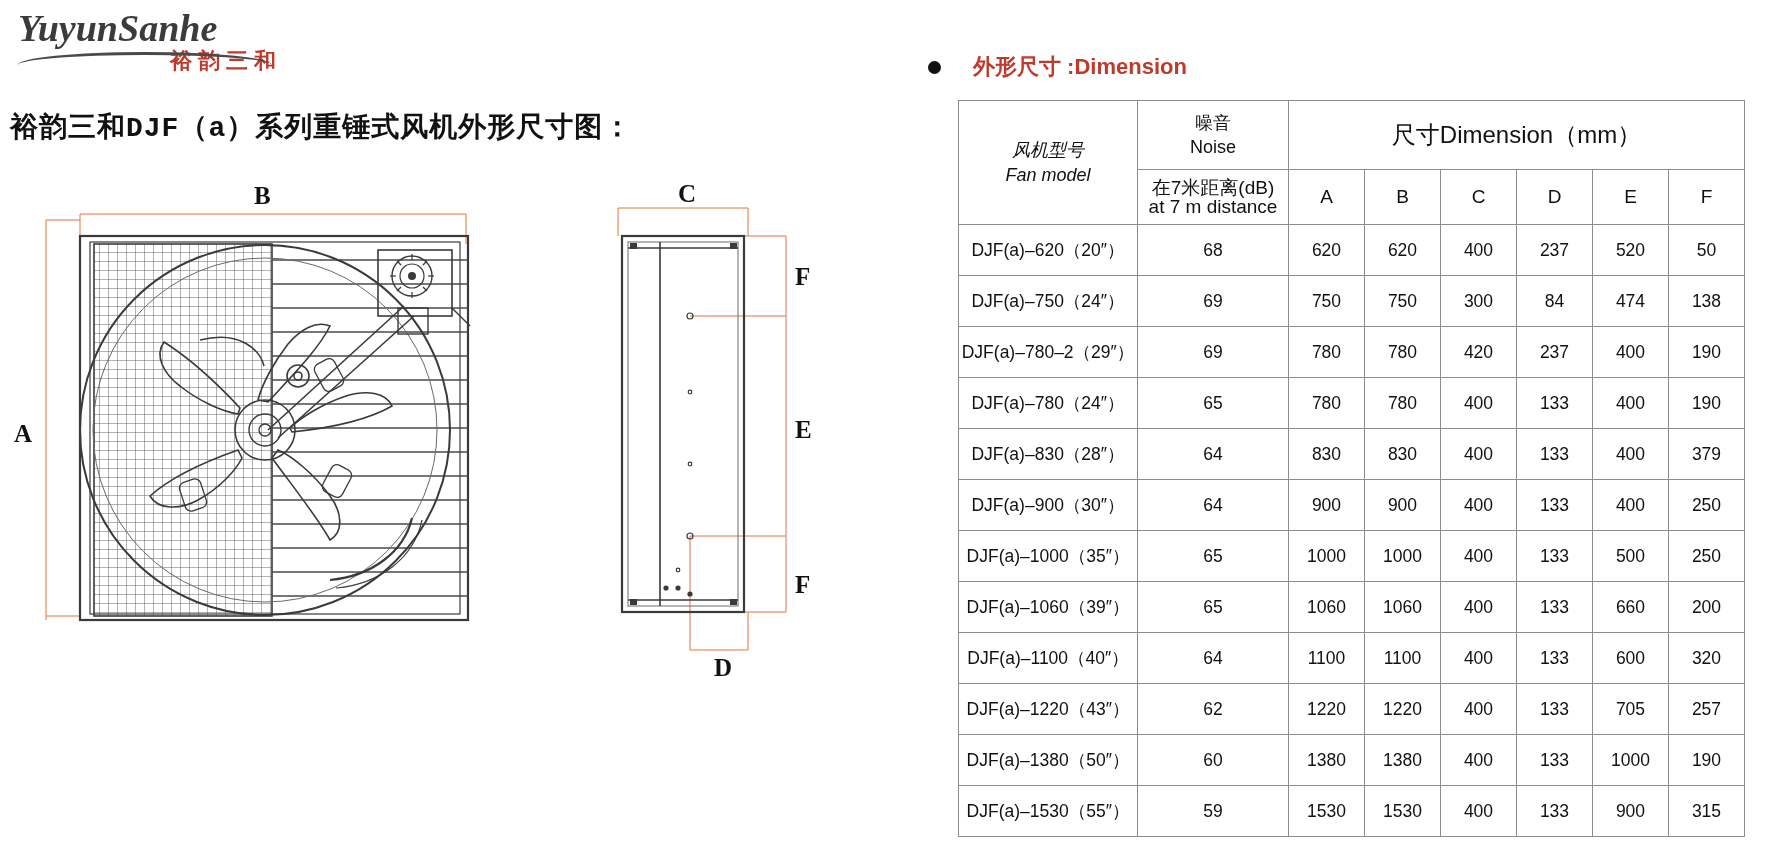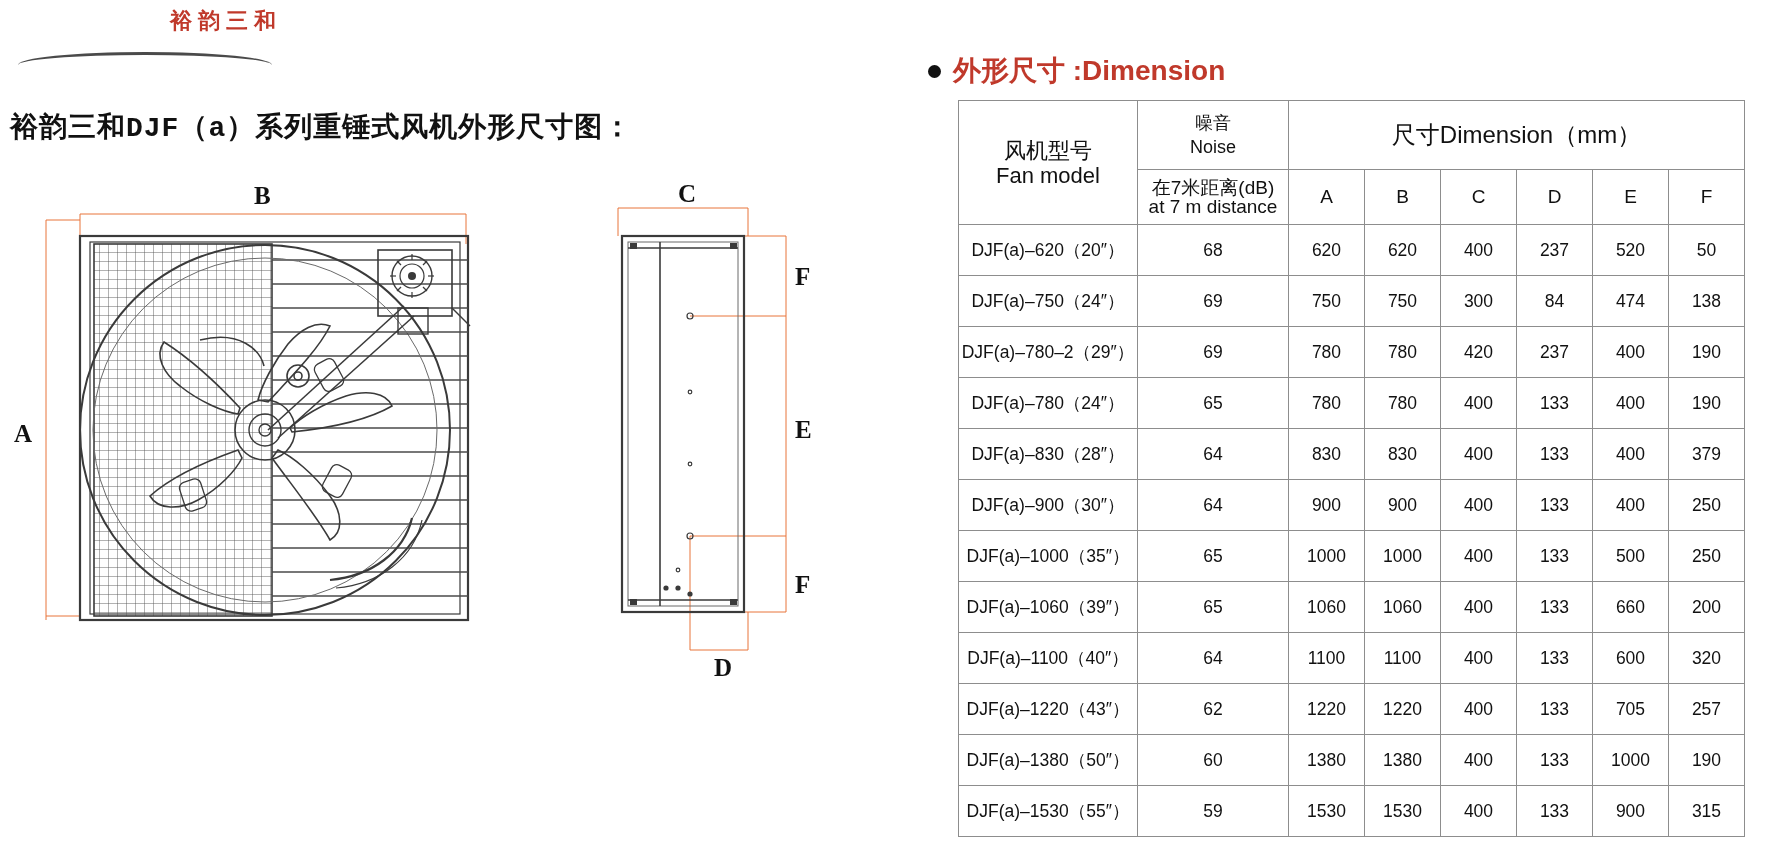--- a/index.html
+++ b/index.html
@@ -88,23 +88,24 @@
   #dim-heading .bullet {
     width: 13px;
     height: 13px;
     background: #111;
     border-radius: 50%;
     display: inline-block;
   }
   #dim-heading .heading-text {
     font-family: "Liberation Sans", sans-serif;
     font-weight: bold;
-    font-size: 28px;
+    font-size: 22px;
     color: #c0392b;
     white-space: nowrap;
+    margin-left: 20px;
   }
 
   
   #dim-table-wrap {
     position: absolute;
     left: 958px;
     top: 100px;
   }
   table.dim {
     border-collapse: collapse;
@@ -114,32 +115,33 @@
     border: 1px solid #8d8d8d;
     text-align: center;
     vertical-align: middle;
     font-family: "Liberation Sans", sans-serif;
     color: #111;
     padding: 0;
   }
   table.dim th {
     font-weight: normal;
   }
-  .th-model { width: 178px; font-size: 22px; line-height: 25px; }
+  .th-model { width: 178px; font-size: 18px; line-height: 25px; font-style: italic; }
   .th-noise-top { width: 150px; font-size: 18px; line-height: 24px; height: 68px;}
   .th-noise-sub { width: 150px; font-size: 19px; line-height: 19px; height: 54px;}
   .th-dim-top { font-size: 24px; height: 68px; }
   .th-letter { width: 75px; font-size: 19px; height: 54px; }
   td.model-cell { font-size: 17.5px; height: 50px; }
   td.num-cell { font-size: 17.5px; height: 50px; }
 </style>
 </head>
 <body>
 
 <div id="logo">
+  <div class="logo-script">YuyunSanhe</div>
   <div class="logo-swoosh"></div>
   <div class="logo-cn">裕韵三和</div>
 </div>
 
 <div id="left-title">裕韵三和DJF（a）系列重锤式风机外形尺寸图：</div>
 
 <div id="drawing">
   <svg width="840" height="520" viewBox="0 0 840 520">
     <defs>
       <pattern id="mesh" width="9" height="9" patternUnits="userSpaceOnUse">

